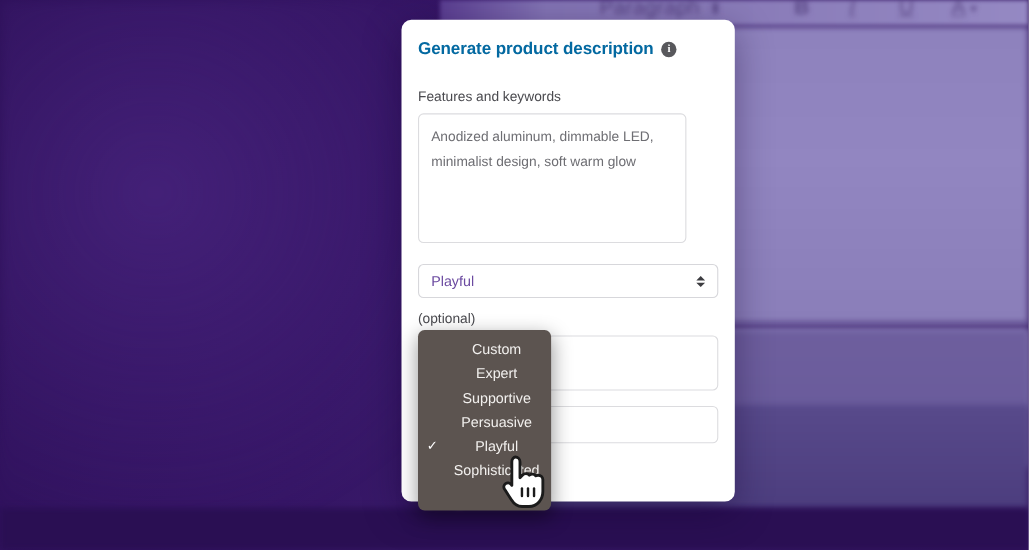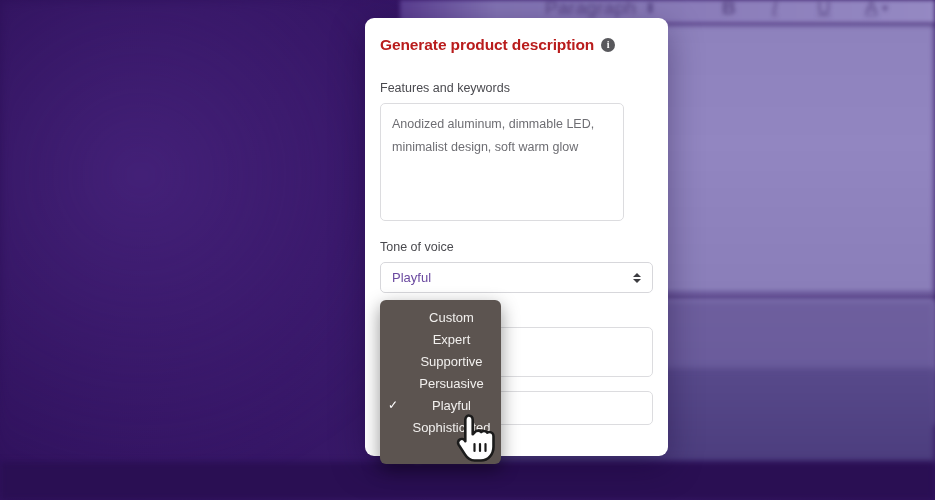--- a/index.html
+++ b/index.html
@@ -140,21 +140,21 @@
   .card-title-row {
     display: flex;
     align-items: center;
     gap: 7px;
     margin-bottom: 27px;
   }
 
   .card-title {
     font-size: 15.5px;
     font-weight: bold;
-    color: #b91c1c;
+    color: #0369a1;
     letter-spacing: -0.1px;
   }
 
   .info-icon {
     width: 14px; height: 14px;
     border-radius: 50%;
     background: #58585c;
     color: #ffffff;
     font-size: 10px;
     font-weight: bold;
@@ -338,21 +338,20 @@
       <div class="card-title-row">
         <div class="card-title">Generate product description</div>
         <div class="info-icon">i</div>
       </div>
 
       <div class="field-label">Features and keywords</div>
       <div class="textarea-box">Anodized aluminum, dimmable LED, minimalist design, soft warm glow</div>
 
       <div class="spacer-20"></div>
 
-      <div class="field-label">Tone of voice</div>
       <div class="select-box">
         <span class="select-value">Playful</span>
         <span class="stepper">
           <span class="up"></span>
           <span class="down"></span>
         </span>
       </div>
 
       <div class="spacer-12"></div>
 

